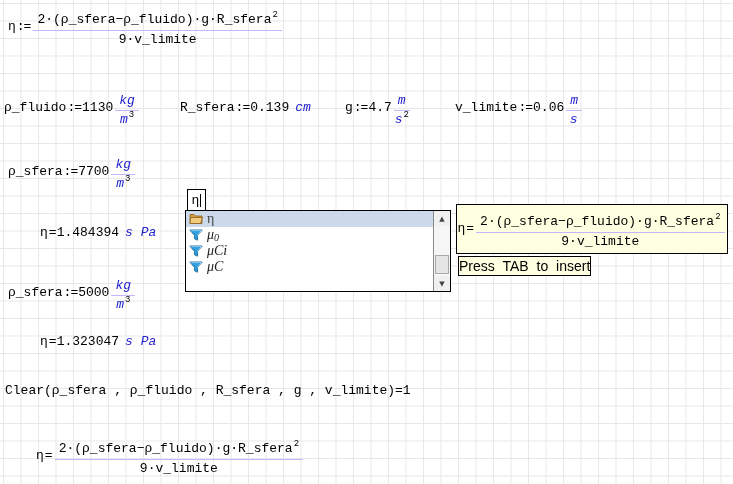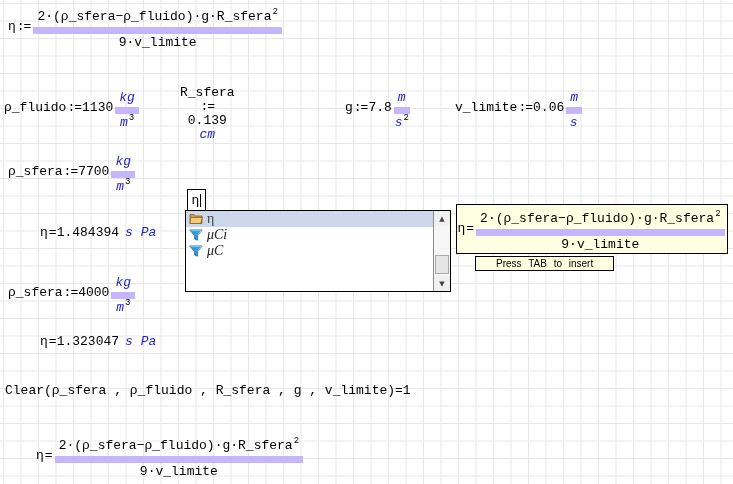--- a/index.html
+++ b/index.html
@@ -19,21 +19,21 @@
     position:absolute;
     display:flex;
     align-items:center;
     font-size:13px;
     line-height:14px;
     color:#000;
     white-space:nowrap;
   }
   .op { margin:0 1px; letter-spacing:-1px; }
   .frac { display:inline-flex; flex-direction:column; align-items:stretch; text-align:center; margin:0 2px; }
-  .frac .num { border-bottom:7px solid #c4b5fd; padding:0 4px 2px 4px;margin-top:6px; }
+  .frac .num { border-bottom:1px solid #c4b5fd; padding:0 4px 2px 4px;margin-top:6px; }
   .frac .den { padding-top:2px; }
   .exp { font-size:9px; position:relative; top:-6px; margin-left:1px; color:#000; font-style:normal; }
   .unit { color:var(--unit-color,#2222cc); font-style:italic; }
   .spacer { display:inline-block; width:6px; }
 
   
   .edit-box {
     position:absolute; left:187px; top:189px; width:19px; height:22px;
     background:#fff; border:1px solid #000;
     display:flex; align-items:center; justify-content:center;
@@ -65,24 +65,24 @@
               background:#e5e5e5; border:1px solid #a9a9a9; }
 
   
   .preview {
     position:absolute; left:456px; top:204px; width:272px; height:50px;
     background:var(--tooltip-bg,#ffffe1); border:1px solid #000;
     display:flex; align-items:center; justify-content:center;
     font-size:13px; line-height:14px; white-space:nowrap;
   }
   .hint {
-    position:absolute; left:475px; top:256px;
+    position:absolute; left:458px; top:256px;
     background:var(--tooltip-bg,#ffffe1); border:1px solid #000;
     font-family:"Liberation Sans","DejaVu Sans",sans-serif;
-    font-size:10px; color:#000; padding:1px 20px; word-spacing:4px;
+    font-size:14px; color:#000; padding:1px 0; word-spacing:4px;
   }
 </style>
 </head>
 <body>
 
 <div class="math" style="left:8px; top:5px; height:44px;">
   <span>η</span>
     <span class="op">:=</span>
   <span class="frac">
     <span class="num"><span>2·(ρ_sfera−ρ_fluido)·g·R_sfera</span><span class="exp">2</span></span>
@@ -93,32 +93,32 @@
 <div class="math" style="left:4px; top:86px; height:44px;">
   <span>ρ_fluido</span>
     <span class="op">:=</span>
     <span>1130</span>
   <span class="frac">
     <span class="num unit">kg</span>
     <span class="den"><span class="unit">m</span><span class="exp">3</span></span>
   </span>
 </div>
 
-<div class="math" style="left:180px; top:86px; height:44px;flex-direction:column;">
+<div class="math" style="left:180px; top:86px; height:44px;">
   <span>R_sfera</span>
     <span class="op">:=</span>
     <span>0.139</span>
     <span class="spacer"></span>
     <span class="unit">cm</span>
 </div>
 
 <div class="math" style="left:345px; top:86px; height:44px;">
   <span>g</span>
     <span class="op">:=</span>
-    <span>7.8</span>
+    <span>4.7</span>
   <span class="frac">
     <span class="num unit">m</span>
     <span class="den"><span class="unit">s</span><span class="exp">2</span></span>
   </span>
 </div>
 
 <div class="math" style="left:455px; top:86px; height:44px;">
   <span>v_limite</span>
     <span class="op">:=</span>
     <span>0.06</span>
@@ -152,20 +152,27 @@
 </div>
 
 <div class="dropdown">
   <div class="dd-list">
     <div class="dd-row var-row selected">
       <svg class="dd-icon" viewBox="0 0 14 12">
         <path d="M1 1.5 h4 l1.5 1.5 H13 V10.5 H1 z" fill="#d99b3c" stroke="#8a6020" stroke-width="0.8"></path>
         <path d="M1.6 4.5 h11.8 l-1.8 6 H1 z" fill="#f3cb7d" stroke="#8a6020" stroke-width="0.8"></path>
       </svg>
       <span class="dd-label"><span>η</span><span class="dd-sub"></span></span>
+    </div>
+    <div class="dd-row unit-row">
+      <svg class="dd-icon" viewBox="0 0 14 12">
+        <path d="M0.8 1 H13.2 L8.4 6.5 V11.2 L5.6 9.8 V6.5 Z" fill="#2f9fe0" stroke="#19699f" stroke-width="0.9"></path>
+        <path d="M1.6 1.6 H12.4 L8 6.4" fill="none" stroke="#9fd8f5" stroke-width="0.8"></path>
+      </svg>
+      <span class="dd-label"><span>μ</span><span class="dd-sub">0</span></span>
     </div>
     <div class="dd-row unit-row">
       <svg class="dd-icon" viewBox="0 0 14 12">
         <path d="M0.8 1 H13.2 L8.4 6.5 V11.2 L5.6 9.8 V6.5 Z" fill="#2f9fe0" stroke="#19699f" stroke-width="0.9"></path>
         <path d="M1.6 1.6 H12.4 L8 6.4" fill="none" stroke="#9fd8f5" stroke-width="0.8"></path>
       </svg>
       <span class="dd-label"><span>μCi</span><span class="dd-sub"></span></span>
     </div>
     <div class="dd-row unit-row">
       <svg class="dd-icon" viewBox="0 0 14 12">
@@ -189,21 +196,21 @@
     <span class="num"><span>2·(ρ_sfera−ρ_fluido)·g·R_sfera</span><span class="exp">2</span></span>
     <span class="den">9·v_limite</span>
   </span>
 </div>
 
 <div class="hint">Press TAB to insert</div>
 
 <div class="math" style="left:8px; top:271px; height:44px;">
   <span>ρ_sfera</span>
     <span class="op">:=</span>
-    <span>4000</span>
+    <span>5000</span>
   <span class="frac">
     <span class="num unit">kg</span>
     <span class="den"><span class="unit">m</span><span class="exp">3</span></span>
   </span>
 </div>
 
 <div class="math" style="left:40px; top:335px;">
   <span>η</span>
     <span class="op">=</span>
     <span>1.323047</span>

